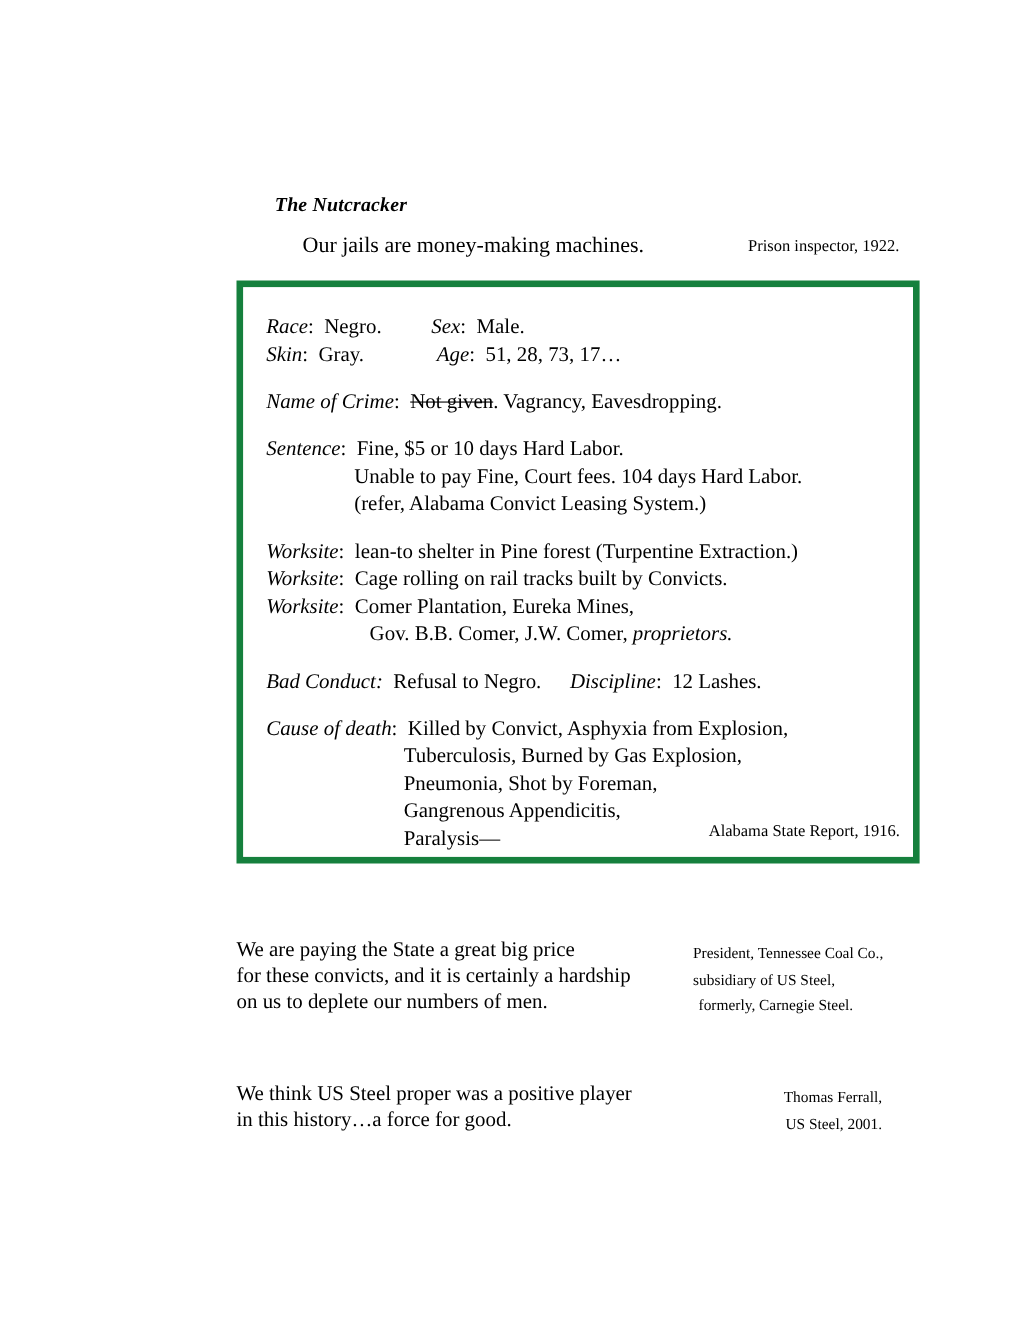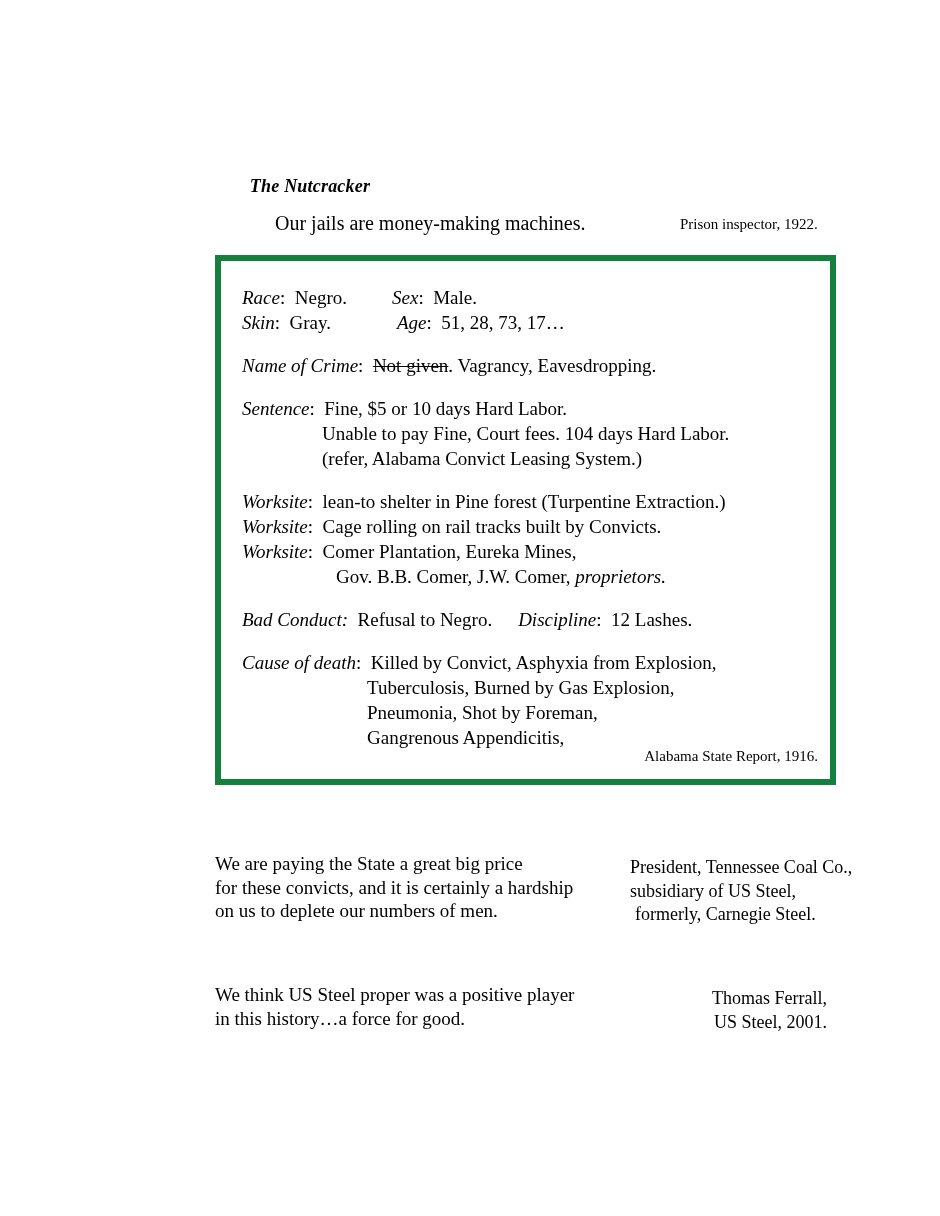--- a/index.html
+++ b/index.html
@@ -126,21 +126,21 @@
     position: absolute;
     left: 0;
     top: 0;
     font-size: 19px;
     line-height: 23.5px;
     white-space: nowrap;
   }
   .quote-source {
     position: absolute;
     top: 4px;
-    font-size: 18px;
+    font-size: 14px;
     line-height: 23.5px;
     white-space: nowrap;
   }
   .q1 .quote-source { left: 415px; }
   .q2 .quote-source { left: 493px; text-align: right; }
   .q2 .quote-source .sline2 { display: block; padding-left: 6px; }
   .q1 .quote-source .sline2 { display: block; }
   .q1 .quote-source .sline3 { display: block; padding-left: 5px; }
 </style>
 </head>
@@ -214,20 +214,23 @@
       </div>
       <div class="rec-line ind-cont3">
         <span class="val">Tuberculosis, Burned by Gas Explosion,</span>
       </div>
       <div class="rec-line ind-cont3">
         <span class="val">Pneumonia, Shot by Foreman,</span>
       </div>
       <div class="rec-line ind-cont3">
         <span class="val">Gangrenous Appendicitis,</span>
       </div>
+      <div class="rec-line ind-cont3">
+        <span class="val">Paralysis—</span>
+      </div>
 
     </div>
 
     <div class="record-source">Alabama State Report, 1916.</div>
   </div>
 
   <div class="quote-block q1">
     <div class="quote-text">
       <span>We are paying the State a great big price</span><br>
       <span>for these convicts, and it is certainly a hardship</span><br>

